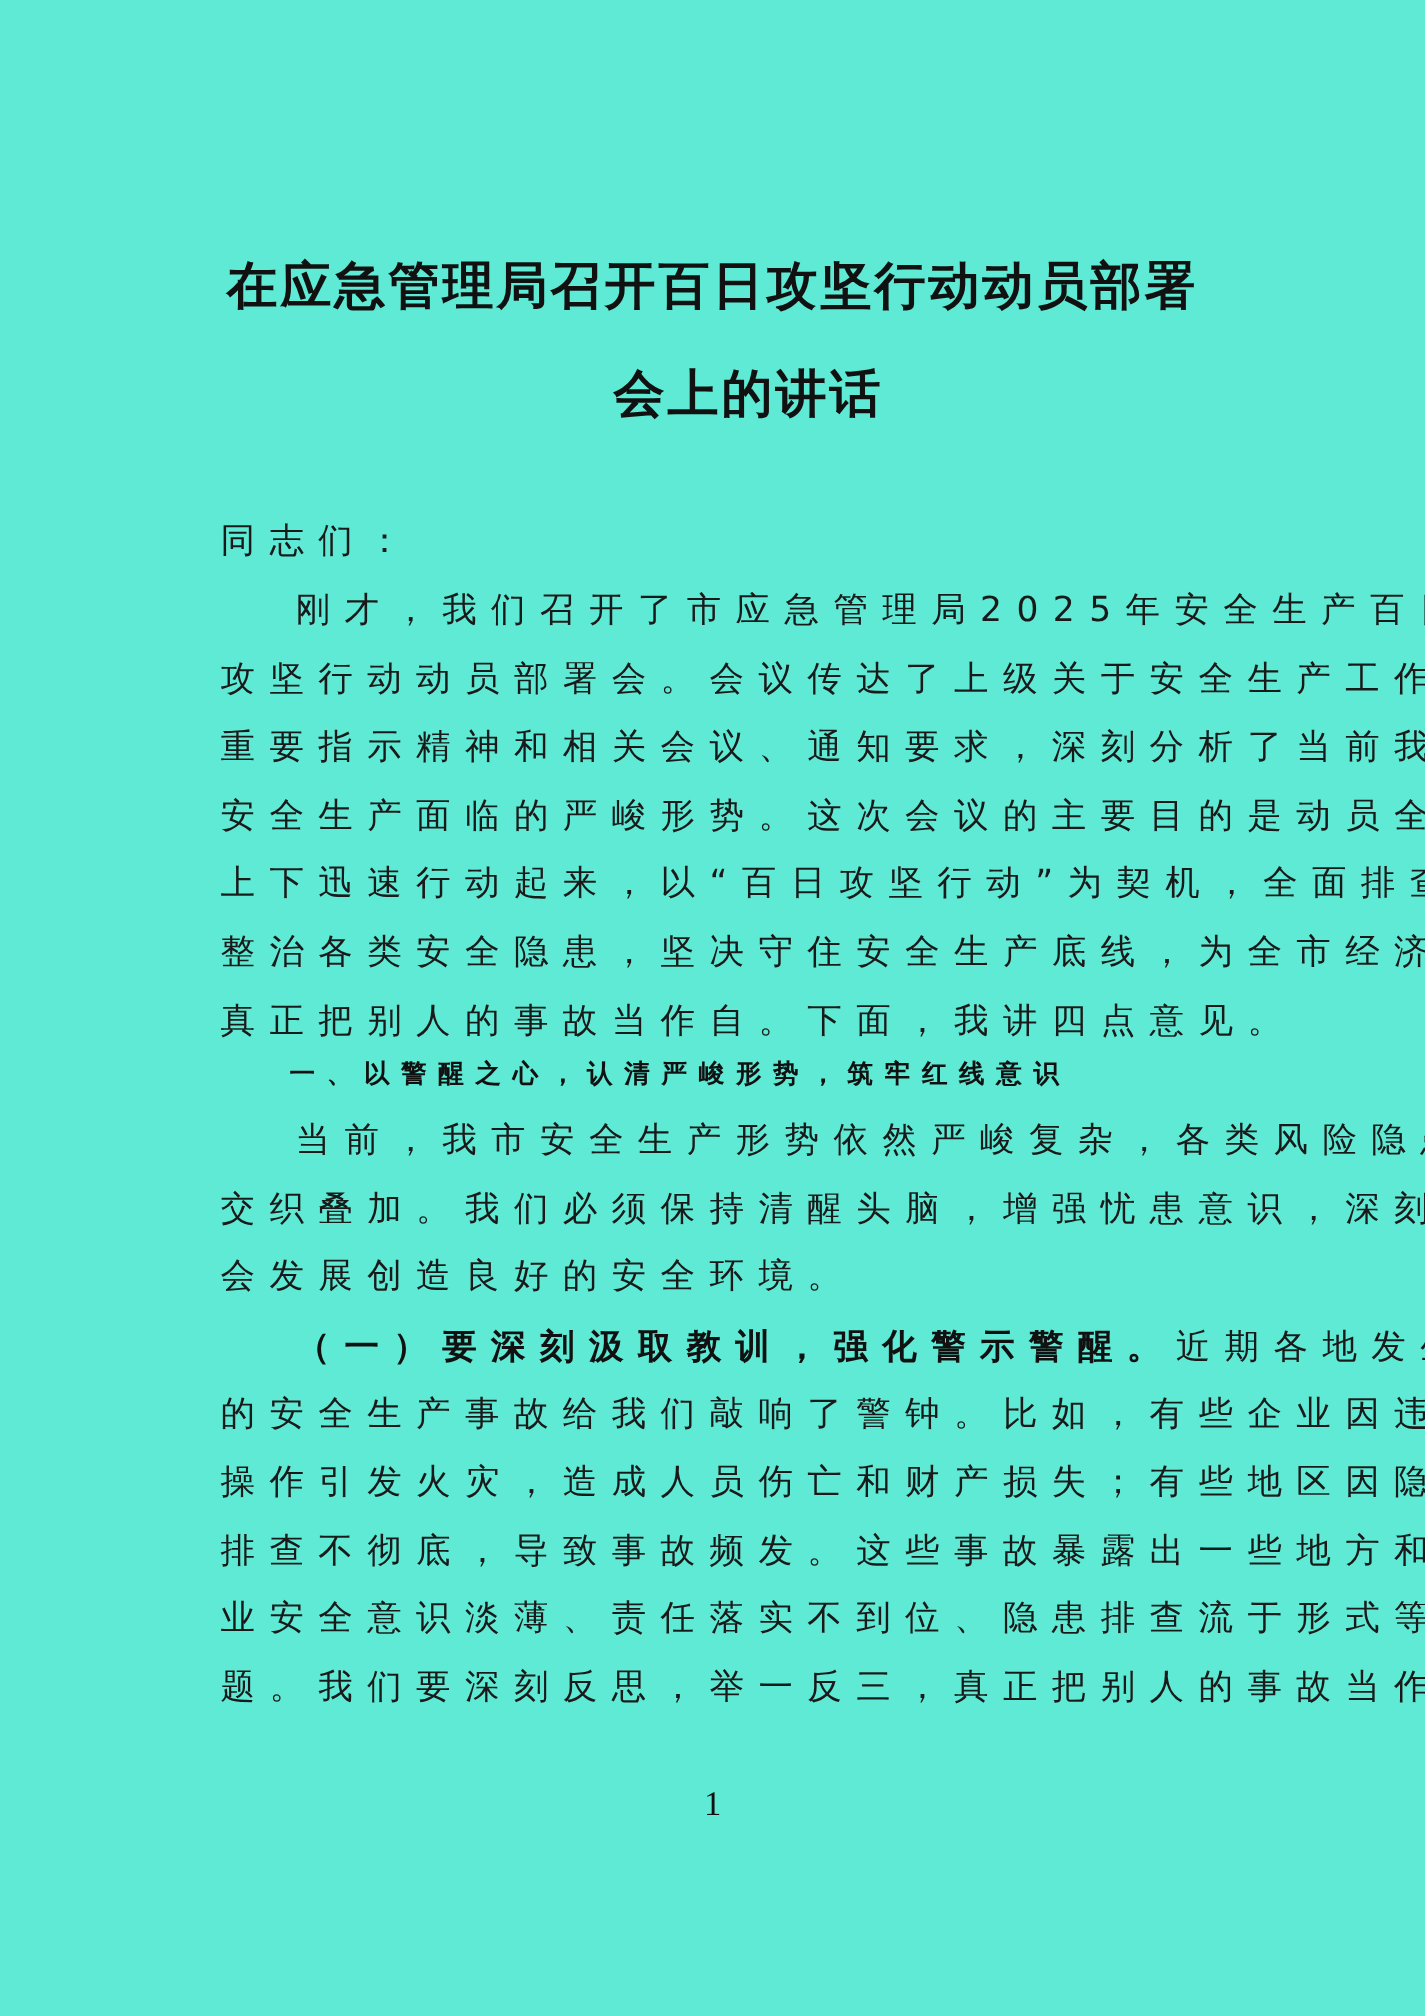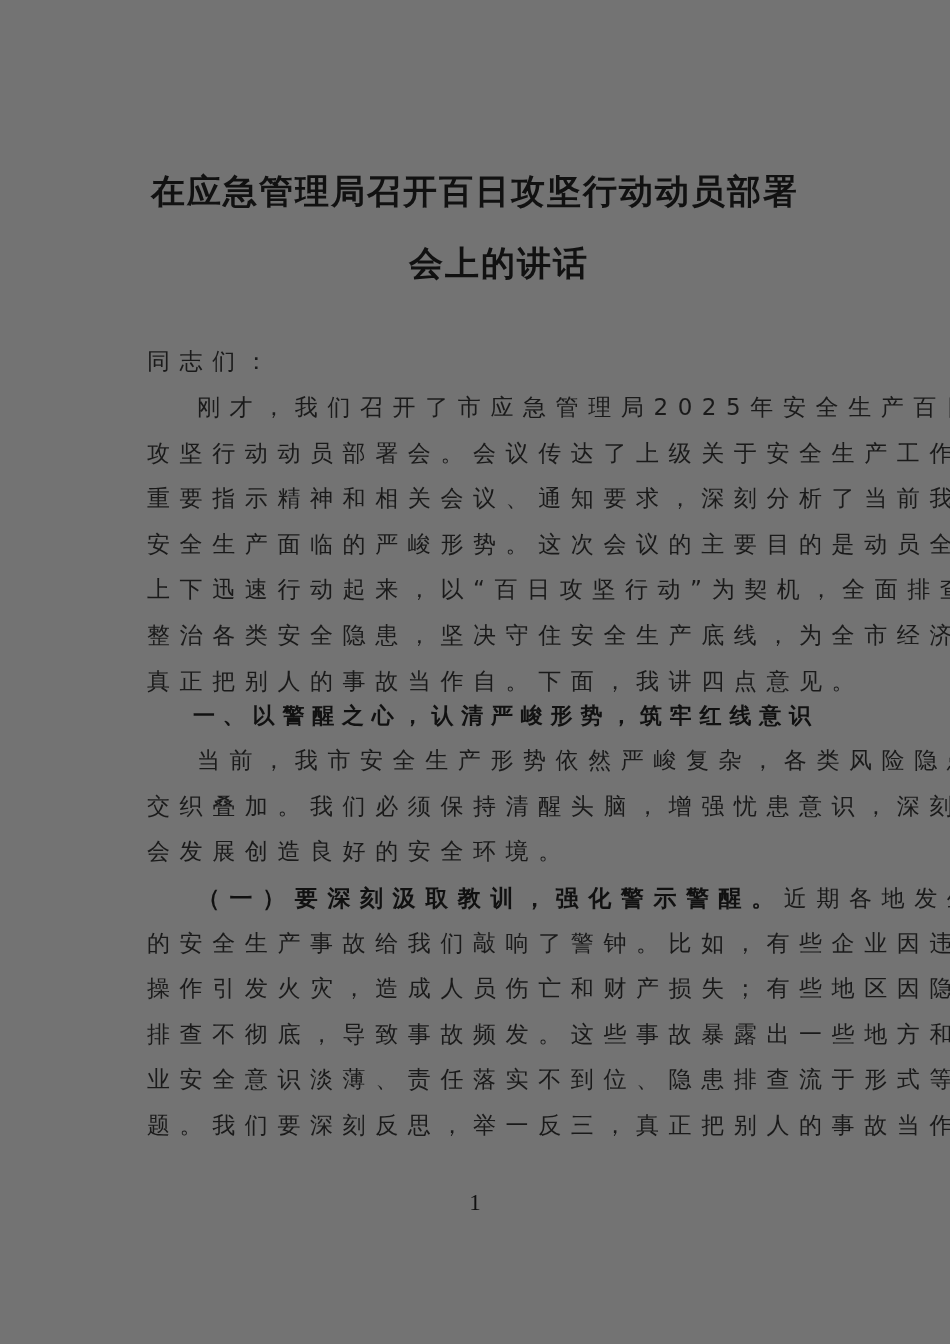--- a/index.html
+++ b/index.html
@@ -12,21 +12,21 @@
       height: 1344px;
       position: relative;
       overflow: hidden;
       color: #111111;
     }
     .page {
       position: absolute;
       left: 0; top: 0;
       width: 950px;
       height: 1344px;
-      background: #737373;
+      background: #5eead4;
     }
     .title {
       position: absolute;
       left: 0;
       width: 950px;
       text-align: center;
       font-family: "DejaVu Serif", "Liberation Serif", serif;
       font-weight: bold;
       font-size: 34px;
       line-height: 40px;
@@ -58,21 +58,21 @@
     }
     .indent { padding-left: 50px; }
     .salutation { top: 339px; }
     .para1 { top: 385px; }
     .heading1 {
       position: absolute;
       left: 193px;
       top: 696px;
       font-family: "DejaVu Sans", "Liberation Sans", sans-serif;
       font-weight: bold;
-      font-size: 22px;
+      font-size: 17px;
       line-height: 40px;
       letter-spacing: 7.8px;
       color: #111111;
       margin: 0;
       white-space: nowrap;
     }
     .para2 { top: 738px; }
     .para3 { top: 875px; }
     .sub-lead {
       font-family: "DejaVu Serif", "Liberation Serif", serif;

